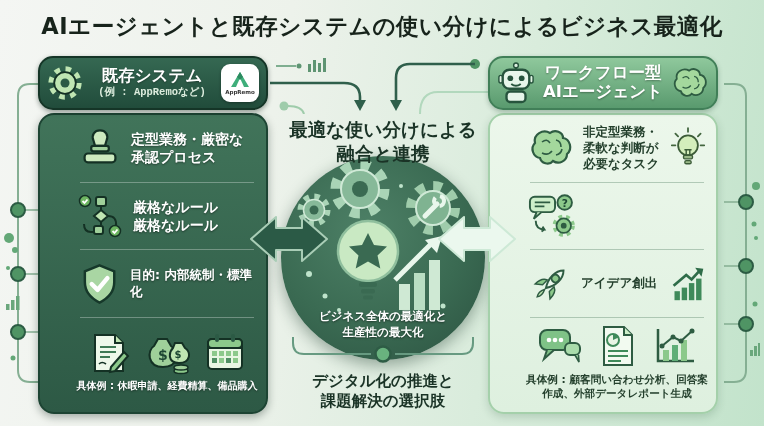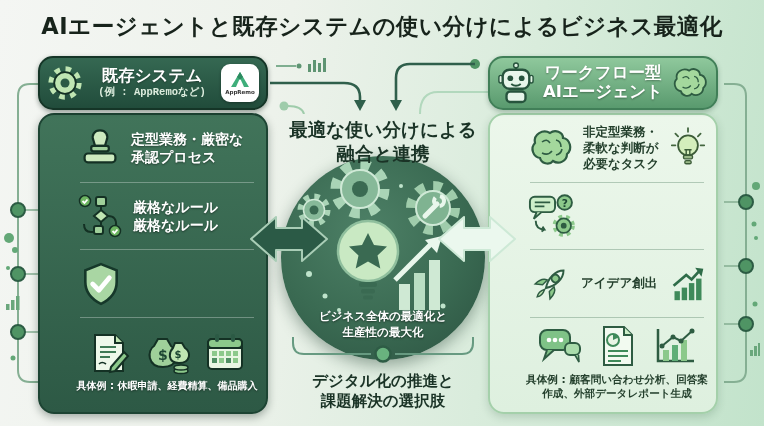--- a/index.html
+++ b/index.html
@@ -187,20 +187,23 @@
           <span>厳格なルール</span>
           <span>厳格なルール</span>
         </div>
       </div>
       <div class="divider"></div>
       <div class="row">
         <svg width="46" height="46" viewBox="0 0 44 44">
           <path d="M22 3 L37 9 V20 c0 10-7 17-15 21 C14 37 7 30 7 20 V9 Z" fill="#a9d6a3" stroke="#16382a" stroke-width="2.5"></path>
           <path d="M14 22 l6 6 10-12" stroke="#fff" stroke-width="4.5" fill="none" stroke-linecap="round" stroke-linejoin="round"></path>
         </svg>
+        <div class="row-text small-text">
+          <span>目的: 内部統制・標準化</span>
+        </div>
       </div>
       <div class="divider"></div>
       <div class="examples">
         <div class="ex-icons">
           <svg width="44" height="44" viewBox="0 0 44 44">
             <path d="M8 4 h20 l8 8 v28 H8 Z" fill="#eef8ea" stroke="#143124" stroke-width="2"></path>
             <path d="M28 4 v8 h8" fill="#bfe5b2" stroke="#143124" stroke-width="2"></path>
             <path d="M13 16 h16 M13 21 h16 M13 26 h10" stroke="#3f7a55" stroke-width="2"></path>
             <path d="M12 33 q3 -3 7 0" stroke="#143124" stroke-width="1.6" fill="none"></path>
             <path d="M24 36 L37 21 l4 4 L28 40 l-5 1 Z" fill="#8cc98b" stroke="#143124" stroke-width="2"></path>

